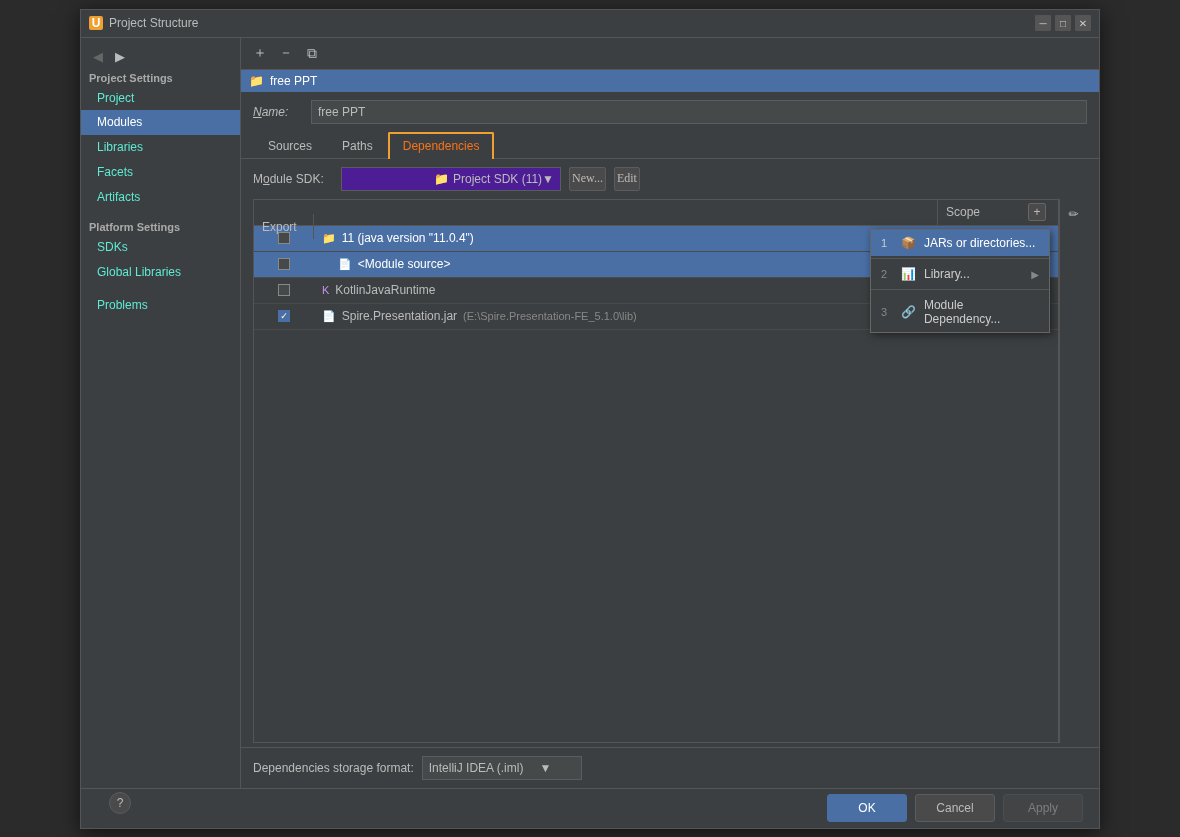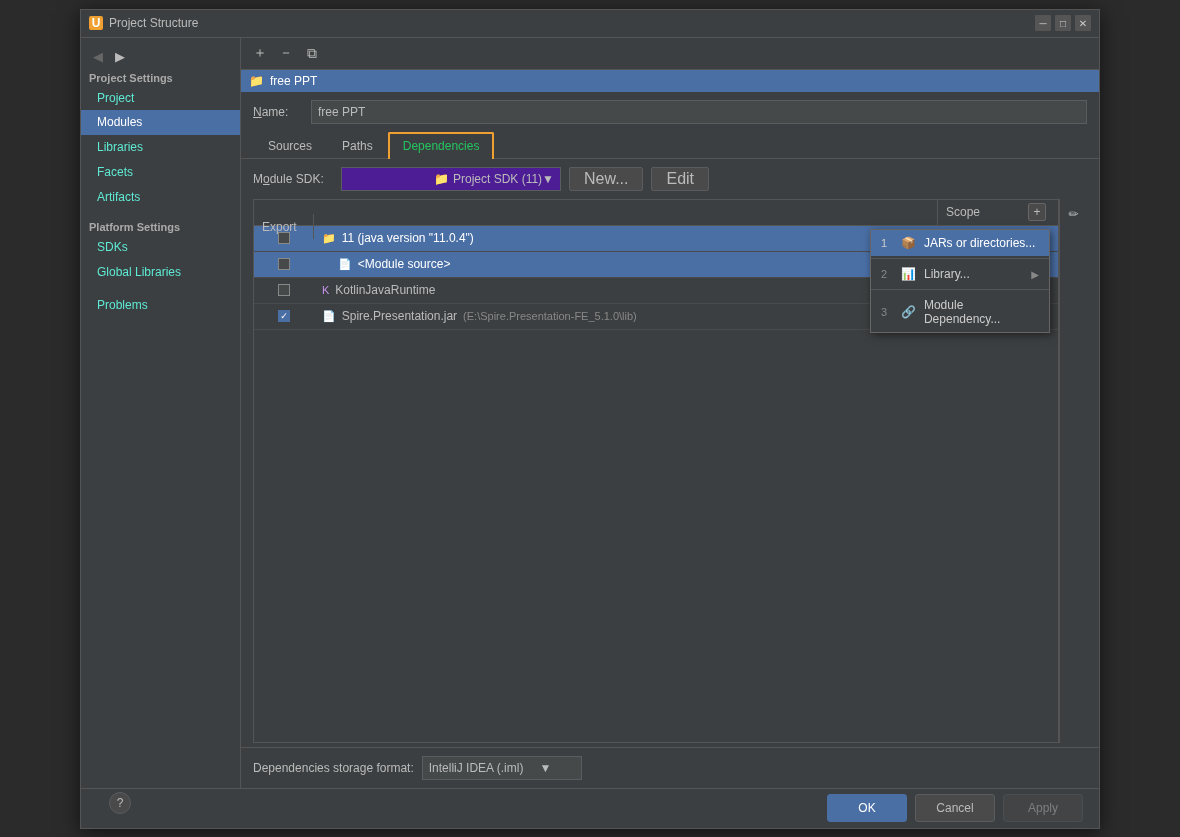--- a/index.html
+++ b/index.html
@@ -172,20 +172,21 @@
       display: flex;
       align-items: center;
       padding: 8px 12px;
       gap: 8px;
     }
 
     .name-label {
       color: #bbb;
       font-size: 12px;
       min-width: 50px;
+      font-style: italic;
     }
 
     .name-label span {
       text-decoration: underline;
     }
 
     .name-input {
       flex: 1;
       height: 24px;
       background: #45494a;
@@ -209,21 +210,21 @@
       color: #bbb;
       cursor: pointer;
       font-size: 12px;
       border: 1px solid transparent;
       border-bottom: none;
       margin-bottom: -1px;
     }
 
     .tab.active {
       background: #3c3f41;
-      color: #22c55e;
+      color: #f97316;
       border: 2px solid #f0a030;
       border-bottom: none;
       border-radius: 2px 2px 0 0;
       padding: 5px 13px;
     }
 
     
     .sdk-row {
       display: flex;
       align-items: center;
@@ -250,27 +251,28 @@
       padding: 0 6px;
       font-size: 12px;
       cursor: pointer;
       display: flex;
       align-items: center;
       justify-content: flex-end;
     }
 
     .sdk-new-btn, .sdk-edit-btn {
       height: 24px;
-      padding: 0 14px;
+      padding: 0 2px;
       background: #4a4a4a;
       border: 1px solid #5a5d60;
       color: #bbb;
       cursor: pointer;
-      font-size: 16px;
+      font-size: 12px;
       border-radius: 2px;
+      font-family: Liberation Serif, serif;
     }
 
     
     .dep-table-container {
       flex: 1;
       margin: 0 12px;
       border: 1px solid #555;
       overflow: hidden;
       position: relative;
     }

